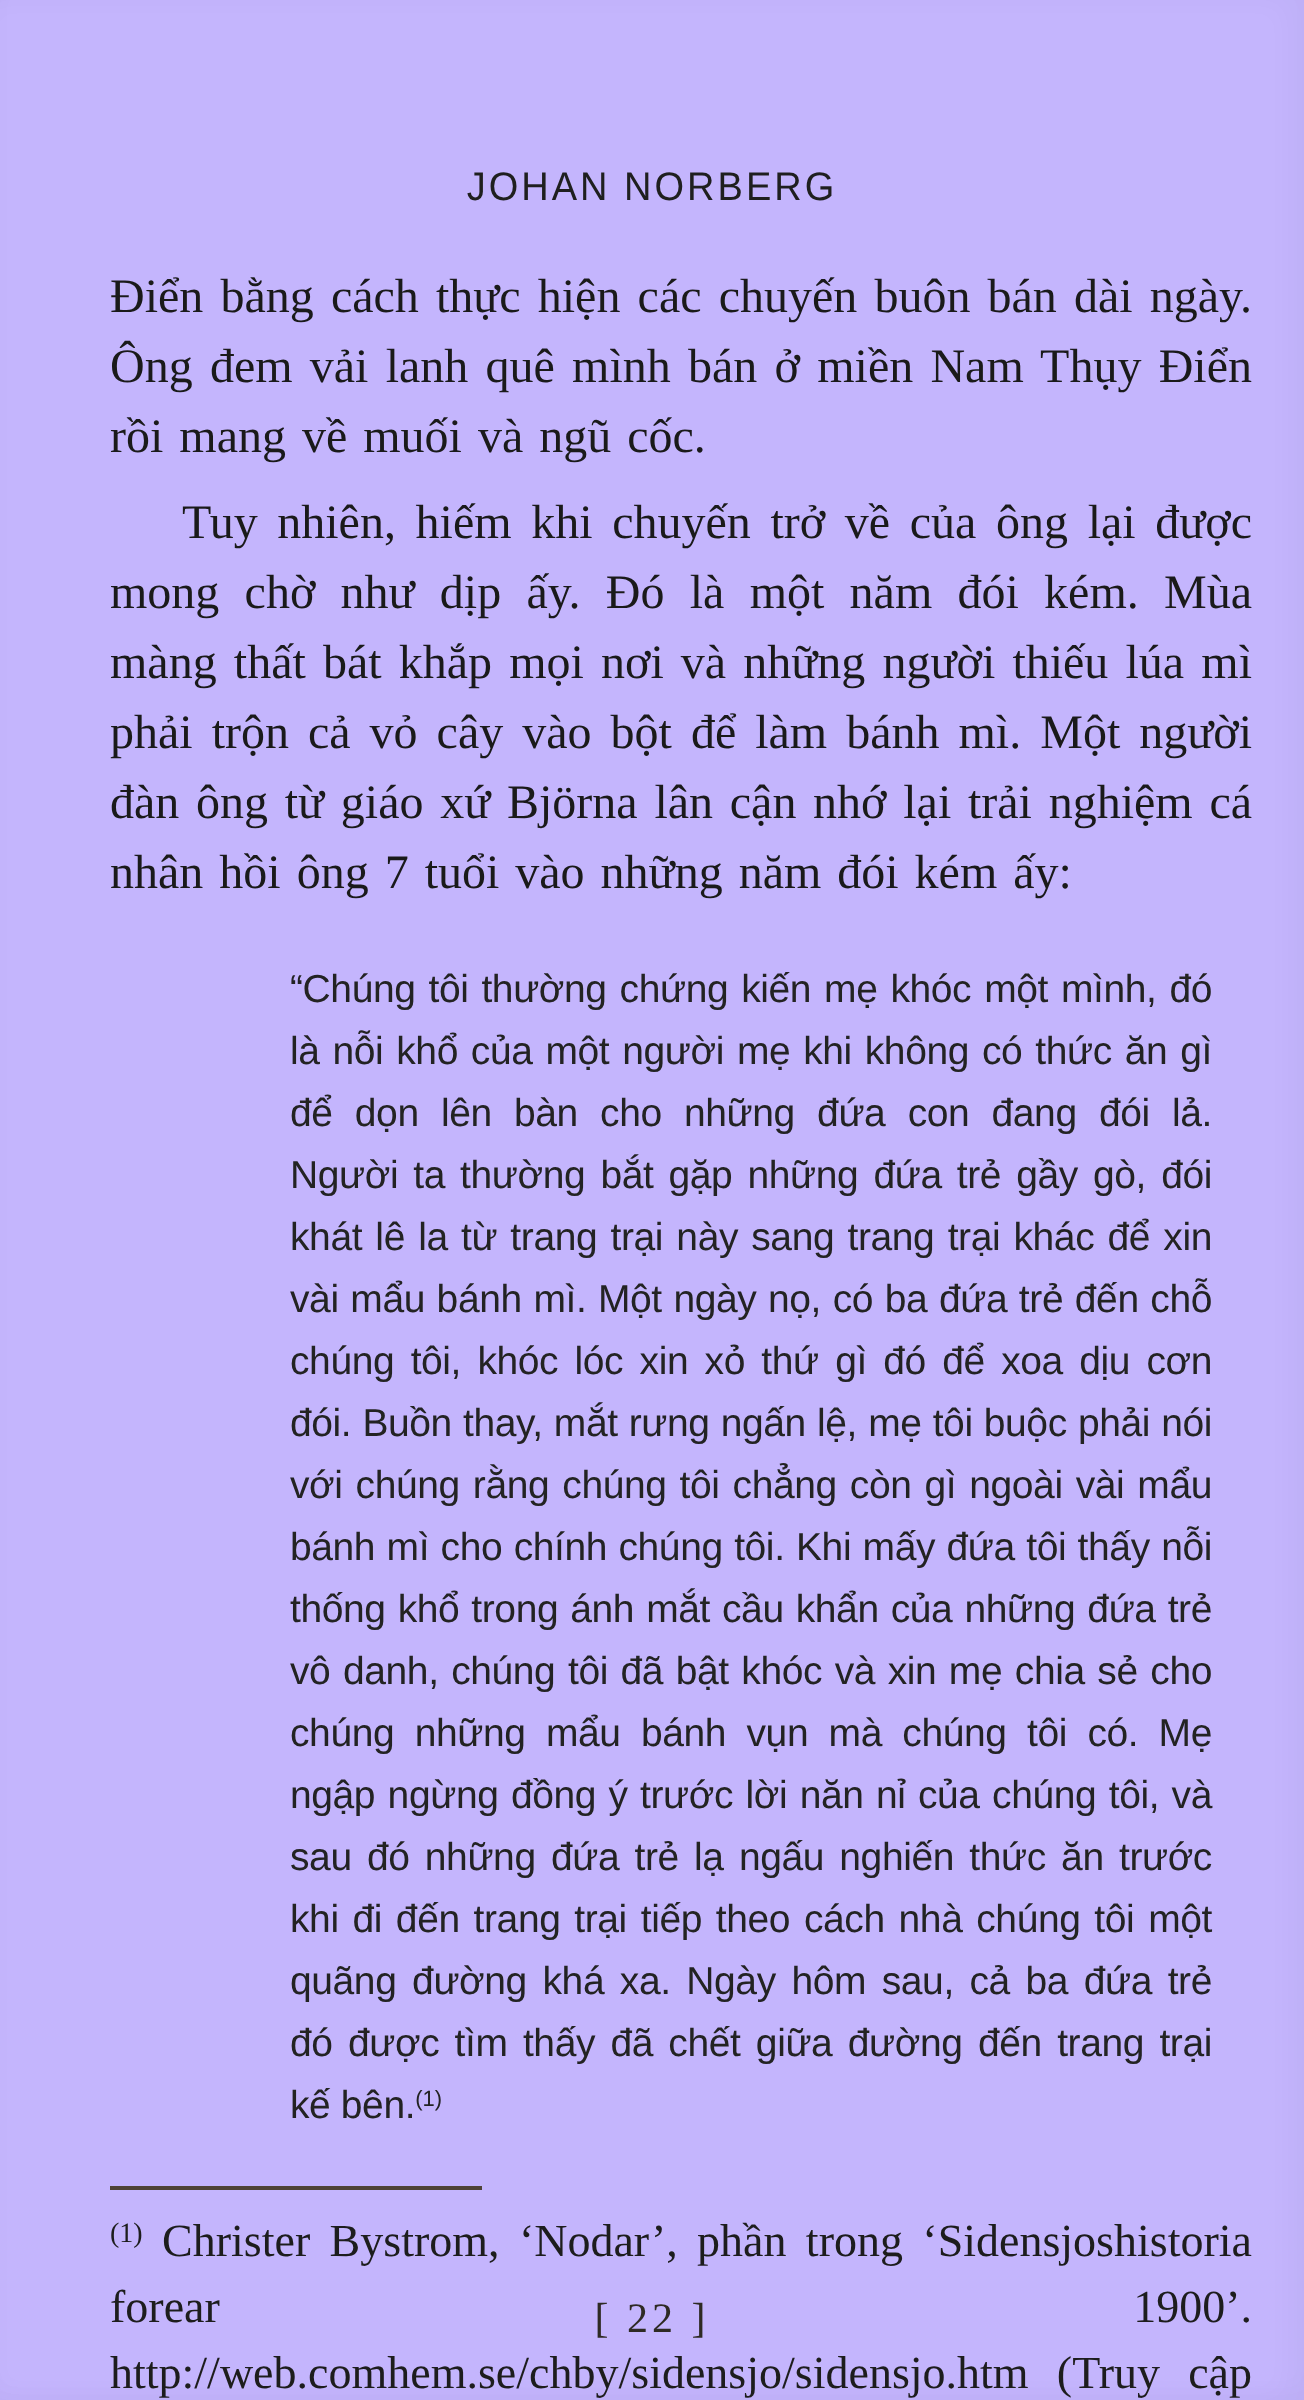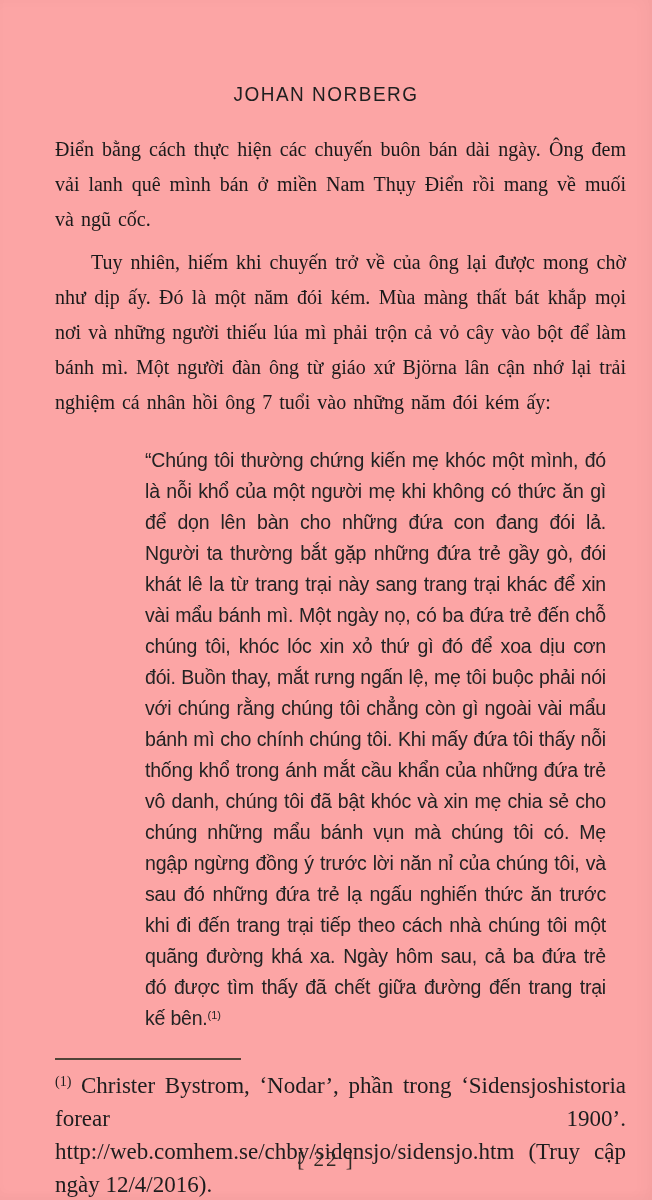--- a/index.html
+++ b/index.html
@@ -5,41 +5,41 @@
   html, body {
     margin: 0;
     padding: 0;
     background: #e8e8e8;
   }
   .page {
     position: relative;
     width: 652px;
     height: 1200px;
     margin: 0 auto;
-    background: #fca5a5;
+    background: #c4b5fd;
     overflow: hidden;
     box-shadow: inset -8px 0 14px rgba(0,0,0,0.025), inset 0 -6px 10px rgba(0,0,0,0.015);
   }
   .running-header {
     margin-top: 84px;
     text-align: center;
     font-family: "Liberation Sans", sans-serif;
     font-size: 19px;
     font-weight: normal;
     letter-spacing: 1.5px;
     color: #1f1f1f;
     transform: scaleY(1.05);
   }
   .text-block {
     margin: 26px 26px 0 55px;
   }
   .body-paragraph {
     margin: 0;
     font-family: "Liberation Serif", serif;
-    font-size: 20px;
+    font-size: 24px;
     line-height: 35px;
     text-align: justify;
     color: #1a1a1a;
     word-spacing: 2px;
   }
   .body-paragraph.indented {
     margin-top: 8px;
     text-indent: 36px;
   }
   .block-quote {

